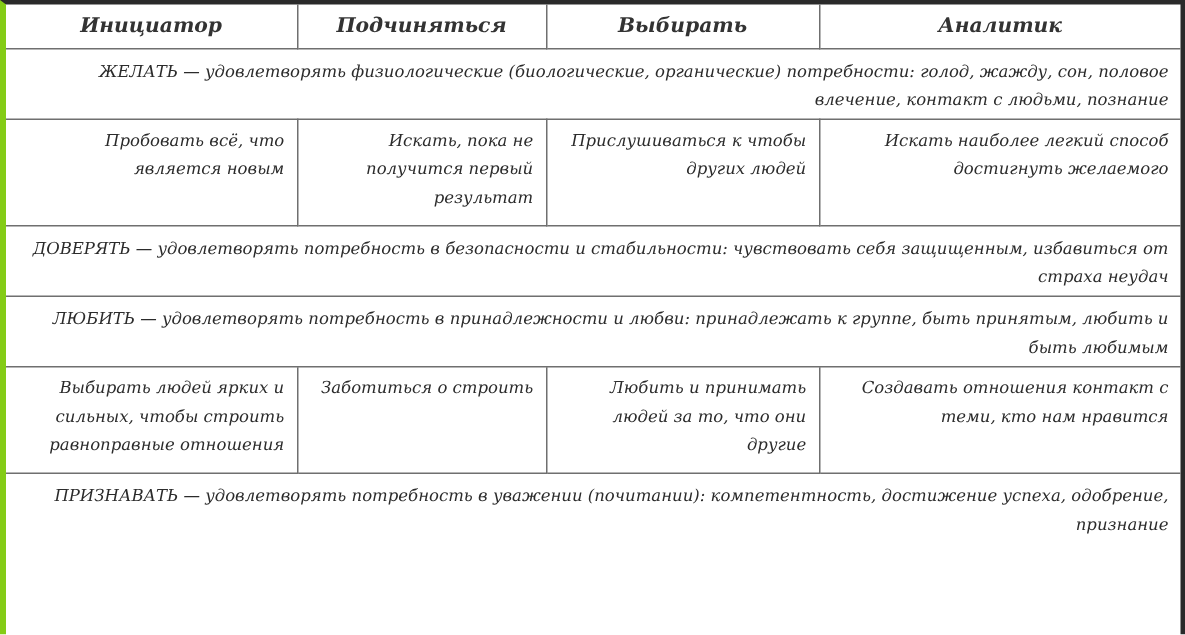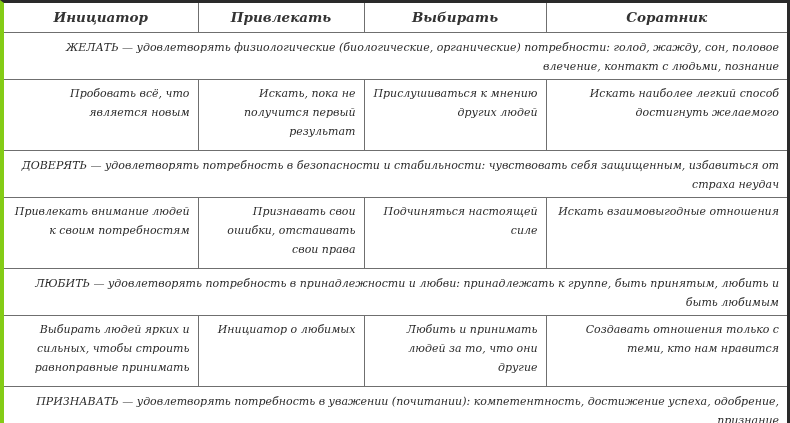--- a/index.html
+++ b/index.html
@@ -24,53 +24,47 @@
 <table>
   <colgroup>
         <col class="c1">
         <col class="c2">
         <col class="c3">
         <col class="c4">
       </colgroup>
   <tbody>
         <tr>
     <th>Инициатор</th>
-    <th>Привлекать</th>
+    <th>Подчиняться</th>
     <th>Выбирать</th>
-    <th>Соратник</th>
+    <th>Аналитик</th>
   </tr>
 
   <tr class="section">
     <td colspan="4">ЖЕЛАТЬ — удовлетворять физиологические (биологические, органические) потребности: голод, жажду, сон, половое влечение, контакт с людьми, познание</td>
   </tr>
   <tr class="detail tall">
     <td>Пробовать всё, что является новым</td>
     <td>Искать, пока не получится первый результат</td>
-    <td>Прислушиваться к мнению других людей</td>
+    <td>Прислушиваться к чтобы других людей</td>
     <td>Искать наиболее легкий способ достигнуть желаемого</td>
   </tr>
 
   <tr class="section">
     <td colspan="4">ДОВЕРЯТЬ — удовлетворять потребность в безопасности и стабильности: чувствовать себя защищенным, избавиться от страха неудач</td>
   </tr>
-  <tr class="detail tall">
-    <td>Привлекать внимание людей к своим потребностям</td>
-    <td>Признавать свои ошибки, отстаивать свои права</td>
-    <td>Подчиняться настоящей силе</td>
-    <td>Искать взаимовыгодные отношения</td>
-  </tr>
 
   <tr class="section">
     <td colspan="4">ЛЮБИТЬ — удовлетворять потребность в принадлежности и любви: принадлежать к группе, быть принятым, любить и быть любимым</td>
   </tr>
   <tr class="detail tall">
-    <td>Выбирать людей ярких и сильных, чтобы строить равноправные принимать</td>
-    <td>Инициатор о любимых</td>
+    <td>Выбирать людей ярких и сильных, чтобы строить равноправные отношения</td>
+    <td>Заботиться о строить</td>
     <td>Любить и принимать людей за то, что они другие</td>
-    <td>Создавать отношения только с теми, кто нам нравится</td>
+    <td>Создавать отношения контакт с теми, кто нам нравится</td>
   </tr>
 
   <tr class="section last">
     <td colspan="4">ПРИЗНАВАТЬ — удовлетворять потребность в уважении (почитании): компетентность, достижение успеха, одобрение, признание</td>
   </tr>
 </tbody>
     </table>
 </div>
 
 </body></html>

